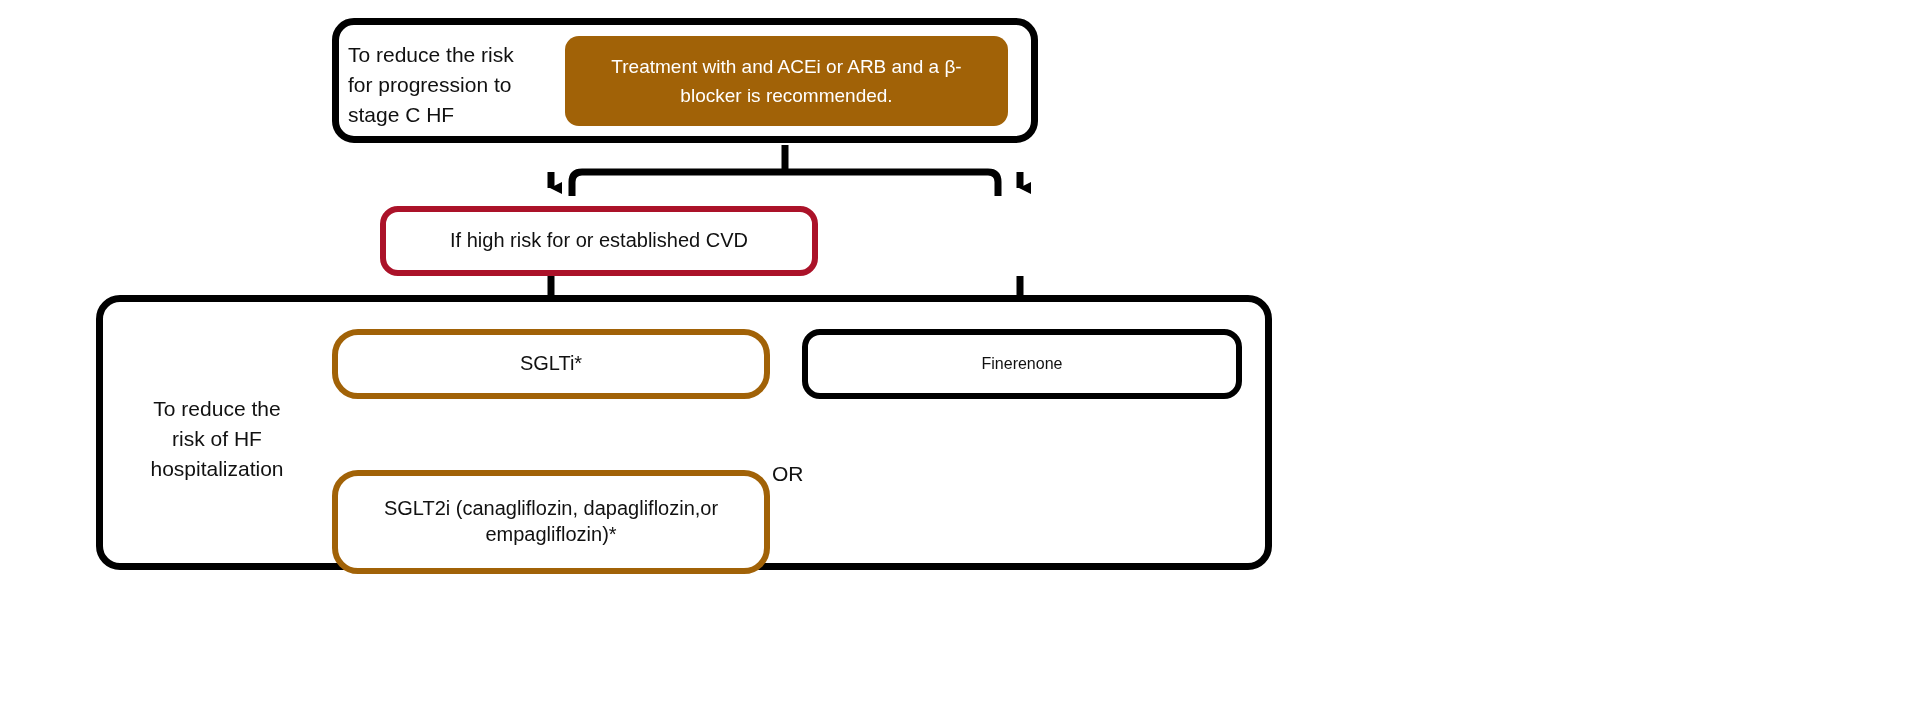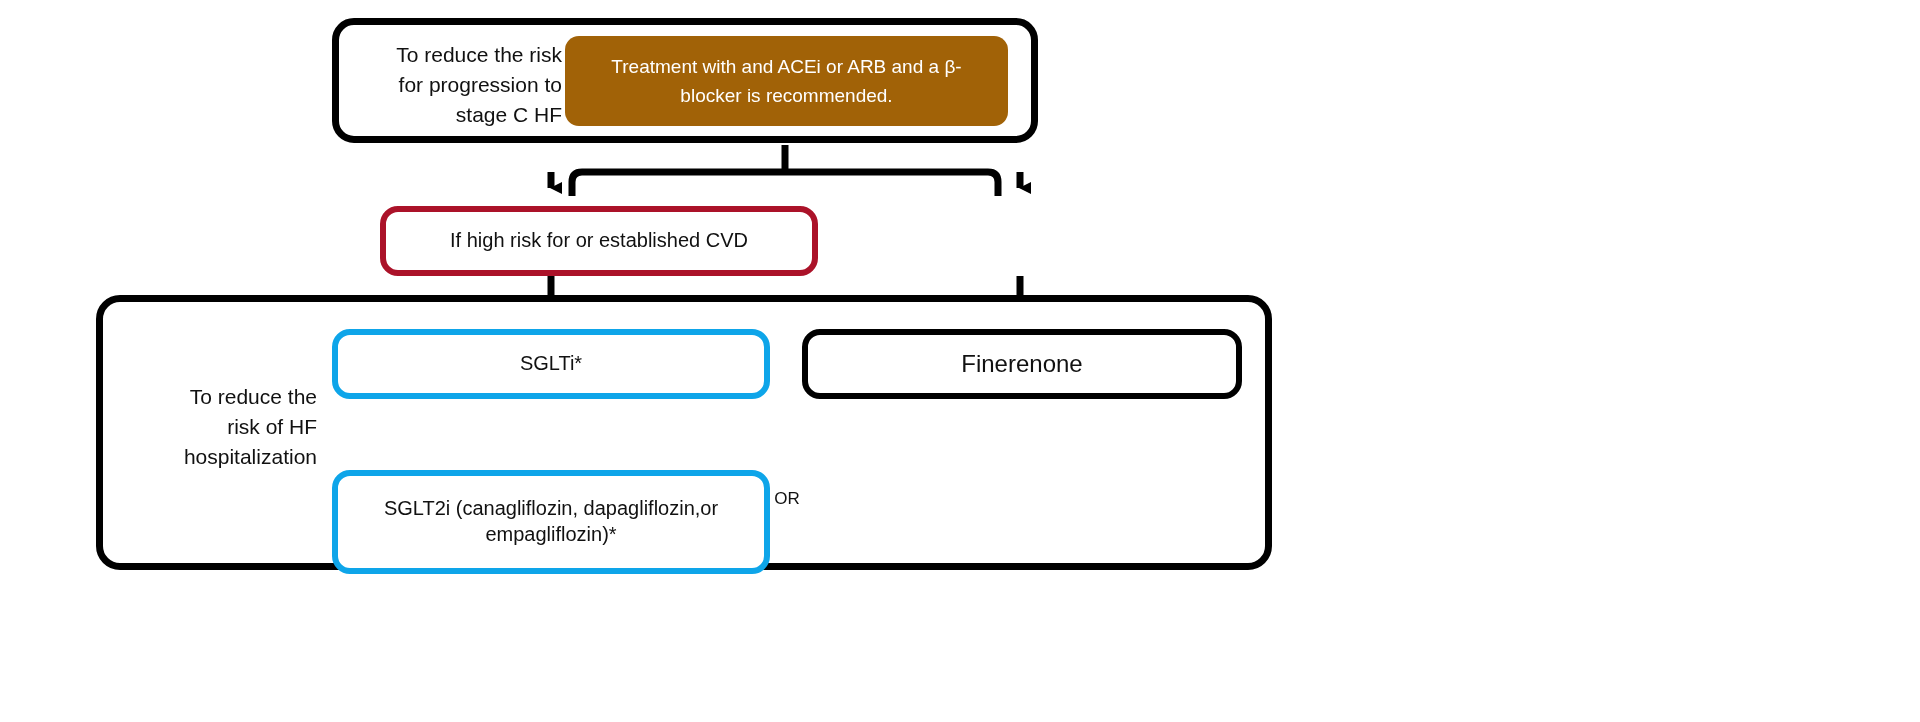--- a/index.html
+++ b/index.html
@@ -58,32 +58,32 @@
     align-items: center;
     padding-left: 18px;
   }
   .label-top {
     position: absolute;
     left: 348px;
     top: 40px;
     width: 214px;
     font-size: 21px;
     line-height: 1.44;
-    text-align: right;
+    text-align: left;
     white-space: pre-line;
     color: #111111;
   }
   .label-bottom {
     position: absolute;
     left: 117px;
-    top: 382px;
+    top: 394px;
     width: 200px;
     font-size: 21px;
     line-height: 1.44;
-    text-align: right;
+    text-align: center;
     white-space: pre-line;
     color: #111111;
   }
   
   .pill-green {
     left: 565px;
     top: 36px;
     width: 443px;
     height: 90px;
     border-radius: 14px;
@@ -97,39 +97,39 @@
   .box-red {
     border: 6px solid #ab1229;
     border-radius: 18px;
     font-size: 20px;
     height: 70px;
   }
   .red-left  { left: 332px; top: 206px; width: 438px; margin-left: 48px; }
   .red-right { left: 802px; top: 206px; width: 440px; }
   
   .box-teal {
-    border: 6px solid #0ea5e9;
-    border-radius: 18px;
+    border: 6px solid #a16207;
+    border-radius: 26px;
     font-size: 20px;
   }
   .box-black {
     border: 6px solid #000000;
     border-radius: 18px;
-    font-size: 24px;
+    font-size: 16px;
   }
   .tier1-left  { left: 332px; top: 329px; width: 438px; height: 70px; }
   .tier1-right { left: 802px; top: 329px; width: 440px; height: 70px; }
   .tier2-left  { left: 332px; top: 450px; width: 438px; height: 104px; padding: 0 14px; margin-top: 20px; }
   .tier2-right { left: 802px; top: 450px; width: 440px; height: 104px; padding: 0 14px; }
   .or-label {
     position: absolute;
     left: 772px;
-    top: 489px;
+    top: 462px;
     width: 30px;
-    font-size: 17px;
+    font-size: 21px;
     text-align: center;
     color: #111111;
     background: transparent;
   }
 </style>
 </head>
 <body>
 
 <div id="canvas">
 

